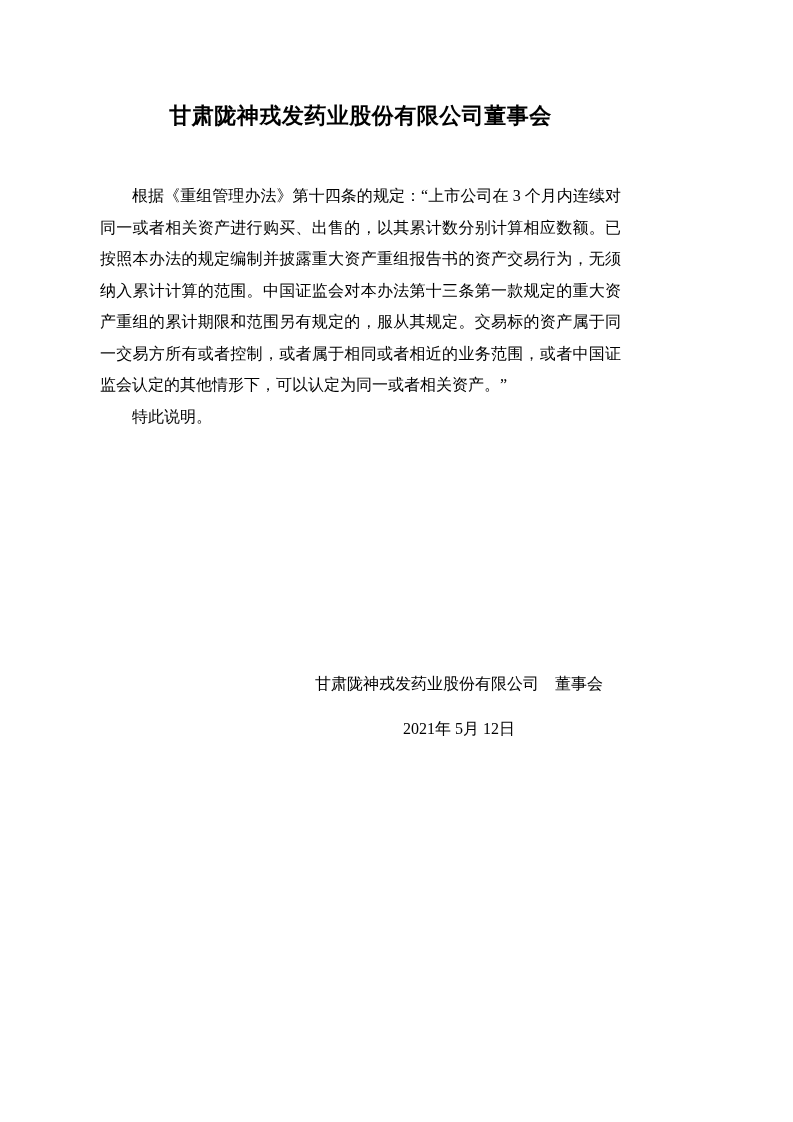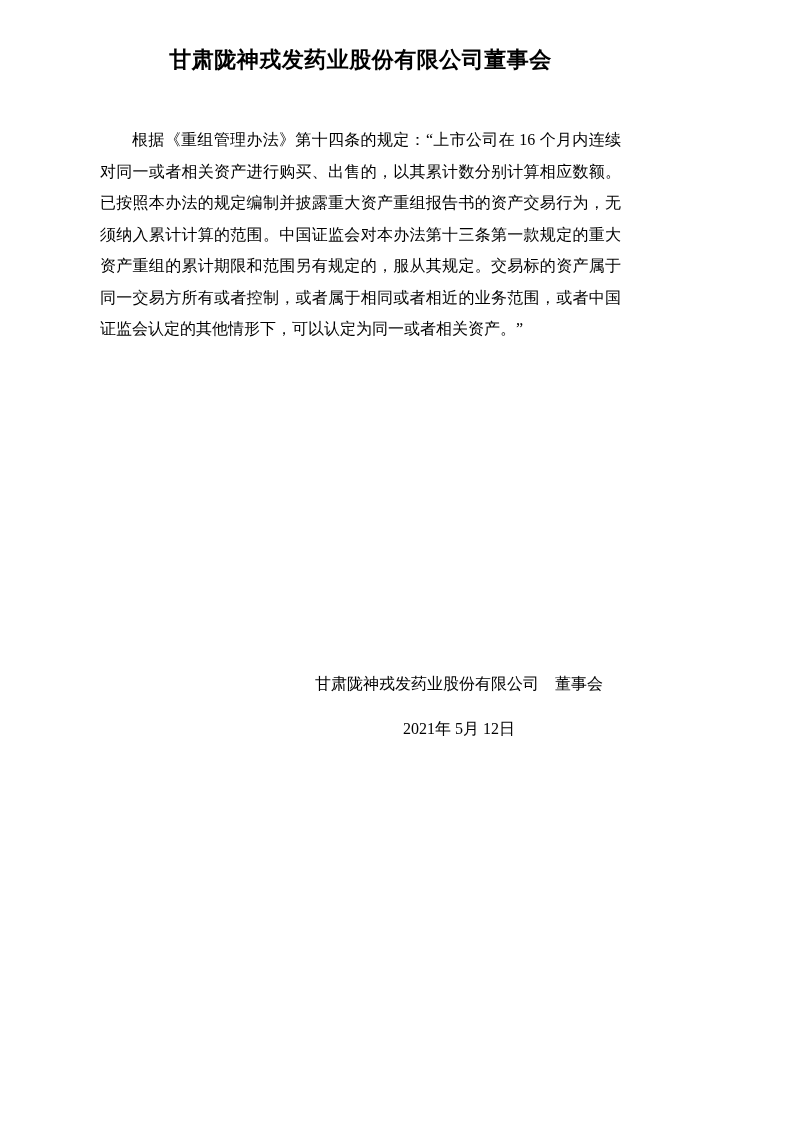--- a/index.html
+++ b/index.html
@@ -15,21 +15,21 @@
     color: #000000;
     overflow: hidden;
   }
   .page {
     position: absolute;
     top: 0;
     left: 0;
     width: 721px;
     height: 1122px;
     box-sizing: border-box;
-    padding: 40px 100px 0 100px;
+    padding: 96px 100px 0 100px;
     background: #ffffff;
   }
   .title-block {
     text-align: center;
   }
   .title-line {
     font-size: 22px;
     font-weight: bold;
     line-height: 40px;
     letter-spacing: 0.5px;
@@ -67,21 +67,22 @@
 </head>
 <body>
 
 <div class="page">
 
   <div class="title-block">
     <div class="title-line">甘肃陇神戎发药业股份有限公司董事会</div>
   </div>
 
   <div class="content">
-    <p>根据《重组管理办法》第十四条的规定：“上市公司在 16 个月内连续对同一或者相关资产进行购买、出售的，以其累计数分别计算相应数额。已按照本办法的规定编制并披露重大资产重组报告书的资产交易行为，无须纳入累计计算的范围。中国证监会对本办法第十三条第一款规定的重大资产重组的累计期限和范围另有规定的，服从其规定。交易标的资产属于同一交易方所有或者控制，或者属于相同或者相近的业务范围，或者中国证监会认定的其他情形下，可以认定为同一或者相关资产。”</p>
+    <p>根据《重组管理办法》第十四条的规定：“上市公司在 3 个月内连续对同一或者相关资产进行购买、出售的，以其累计数分别计算相应数额。已按照本办法的规定编制并披露重大资产重组报告书的资产交易行为，无须纳入累计计算的范围。中国证监会对本办法第十三条第一款规定的重大资产重组的累计期限和范围另有规定的，服从其规定。交易标的资产属于同一交易方所有或者控制，或者属于相同或者相近的业务范围，或者中国证监会认定的其他情形下，可以认定为同一或者相关资产。”</p>
+    <p>特此说明。</p>
   </div>
 
   <div class="signature-block">
     <div class="signature-line">甘肃陇神戎发药业股份有限公司　董事会</div>
     <div class="date-line">2021年 5月 12日</div>
   </div>
 
 </div>
 
 </body></html>

